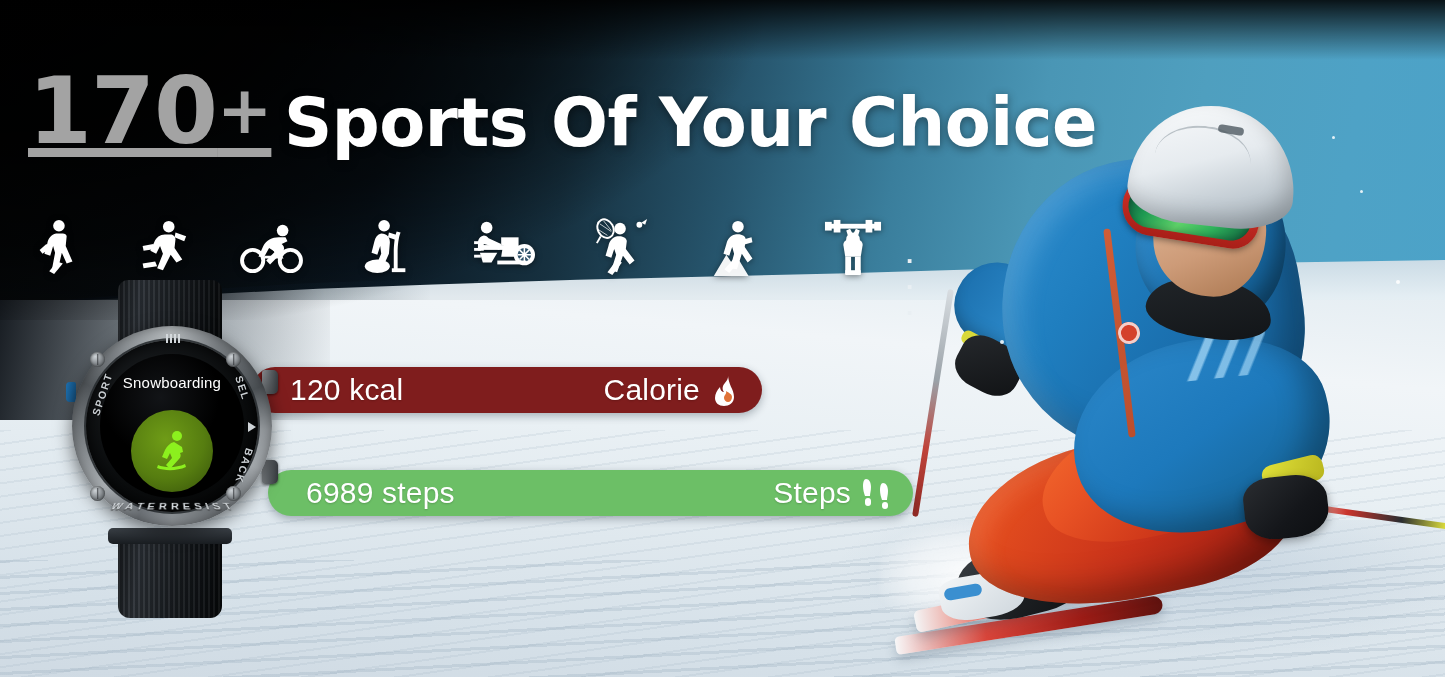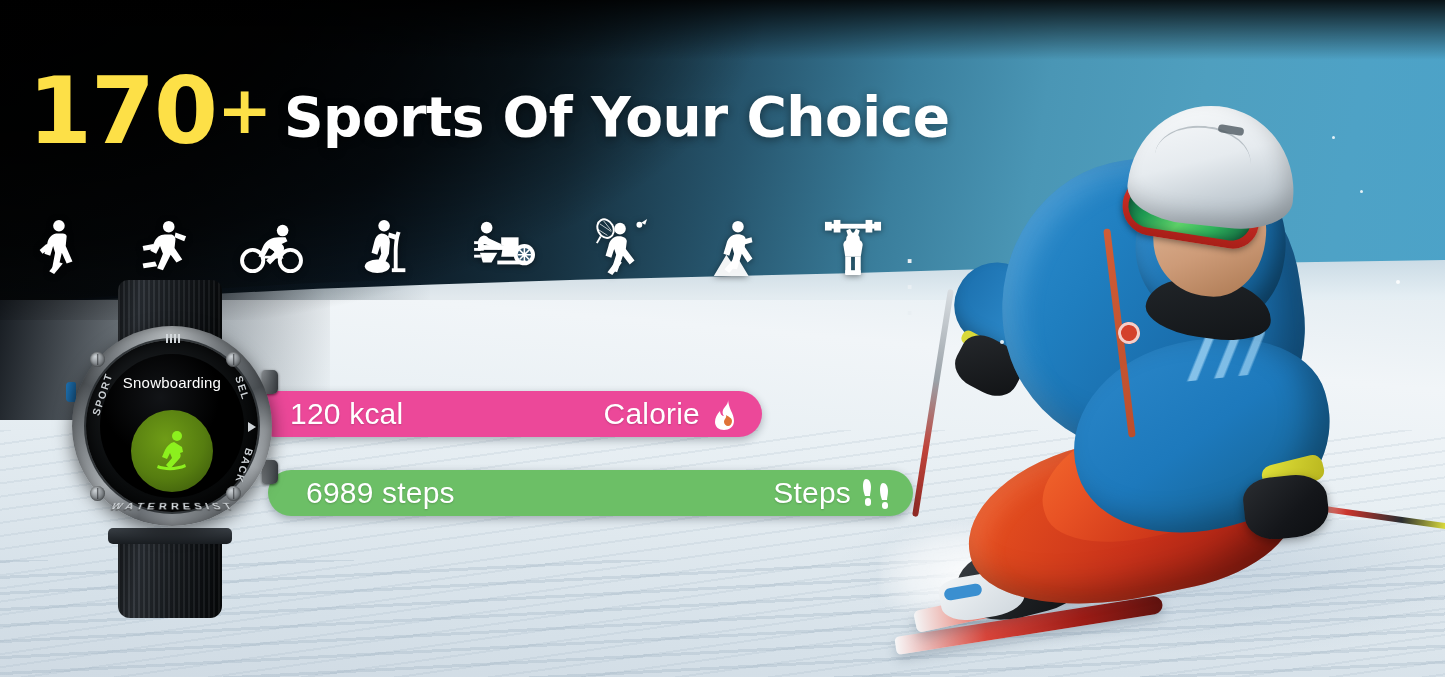--- a/index.html
+++ b/index.html
@@ -264,28 +264,29 @@
   .s-spray {
     position:absolute; left:-60px; top:470px; width:230px; height:110px;
     background:radial-gradient(60% 70% at 40% 60%, rgba(255,255,255,.95), rgba(255,255,255,.55) 45%, rgba(255,255,255,0) 75%);
     filter:blur(2px);
   }
   .s-dot { position:absolute; background:rgba(255,255,255,.85); border-radius:50%; }
 
   
   .num170 {
     position:absolute; left:28px; top:66px;
-    font-size:92px; font-weight:bold; color:#fde047;
+    font-size:92px; font-weight:bold; color:#a3a3a3;
     letter-spacing:-1px; line-height:1;
     font-family:"DejaVu Sans", sans-serif;
+    text-decoration:underline;
   }
   .num170 .plus { font-size:66px; vertical-align:10px; }
   .headline {
     position:absolute; left:284px; top:90px;
-    font-size:55px; font-weight:bold; color:#ffffff;
+    font-size:67px; font-weight:bold; color:#ffffff;
     letter-spacing:-.5px; line-height:1;
     font-family:"DejaVu Sans", sans-serif;
     text-shadow:0 2px 10px rgba(0,0,0,.45);
   }
   .subline {
     position:absolute; left:30px; top:176px;
     font-size:19.5px; color:#f1f5f8; letter-spacing:.1px;
     text-shadow:0 1px 6px rgba(0,0,0,.6);
     white-space:nowrap;
   }
@@ -316,21 +317,21 @@
     font-size:30px; margin-left:auto; letter-spacing:.2px;
     text-shadow:0 1px 2px rgba(0,0,0,.18);
     text-align:right;
   }
   .bar .bicon {
     width:34px; height:34px; margin-left:10px; margin-right:18px;
     display:flex; align-items:center; justify-content:center;
   }
   .bar .bicon svg { width:100%; height:100%; }
 
-  #bar-calorie { left:252px; top:391px; width:510px; height:46px; background:#ec4899; }
+  #bar-calorie { left:252px; top:367px; width:510px; height:46px; background:#7f1d1d; }
   #bar-steps   { left:268px; top:454px; width:645px; height:46px; background:#6cbf66;margin-top:16px; }
   #bar-distance{ left:262px; top:537px; width:422px; height:46px; background:#3d6dd0; }
 
   
   .watch { position:absolute; left:62px; top:278px; width:220px; height:340px; }
 
   .strap-top, .strap-bot {
     position:absolute; left:56px; width:104px;
     background:linear-gradient(95deg,#15181b 0%,#2b3036 20%,#1b1f23 50%,#0e1114 78%,#050708 100%);
   }

